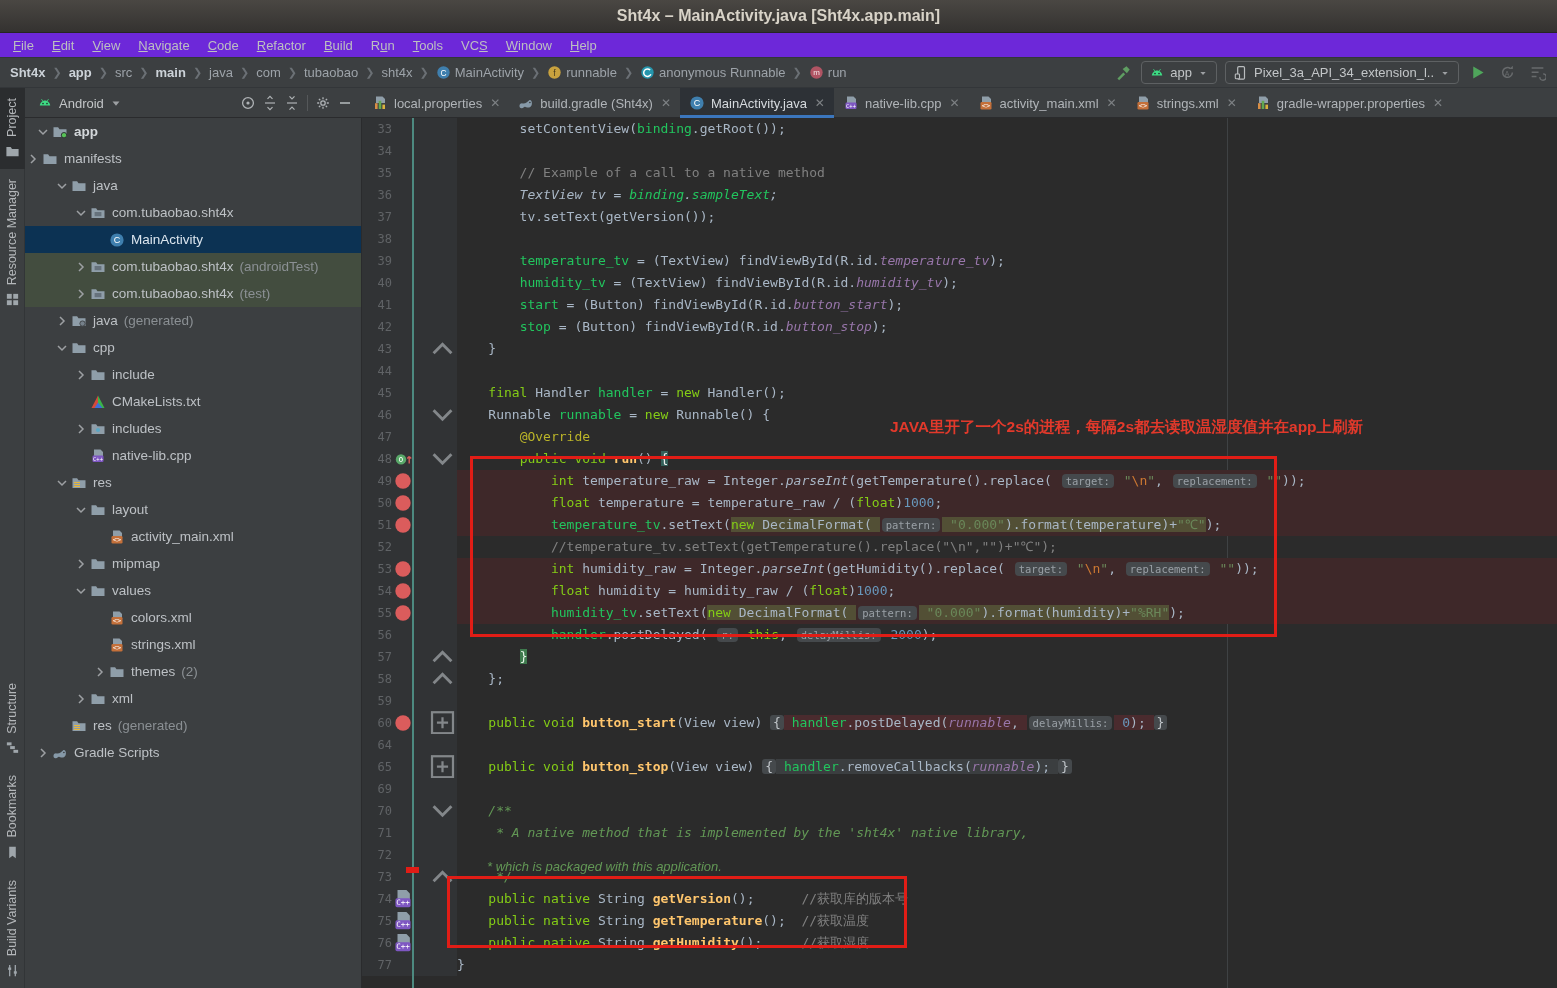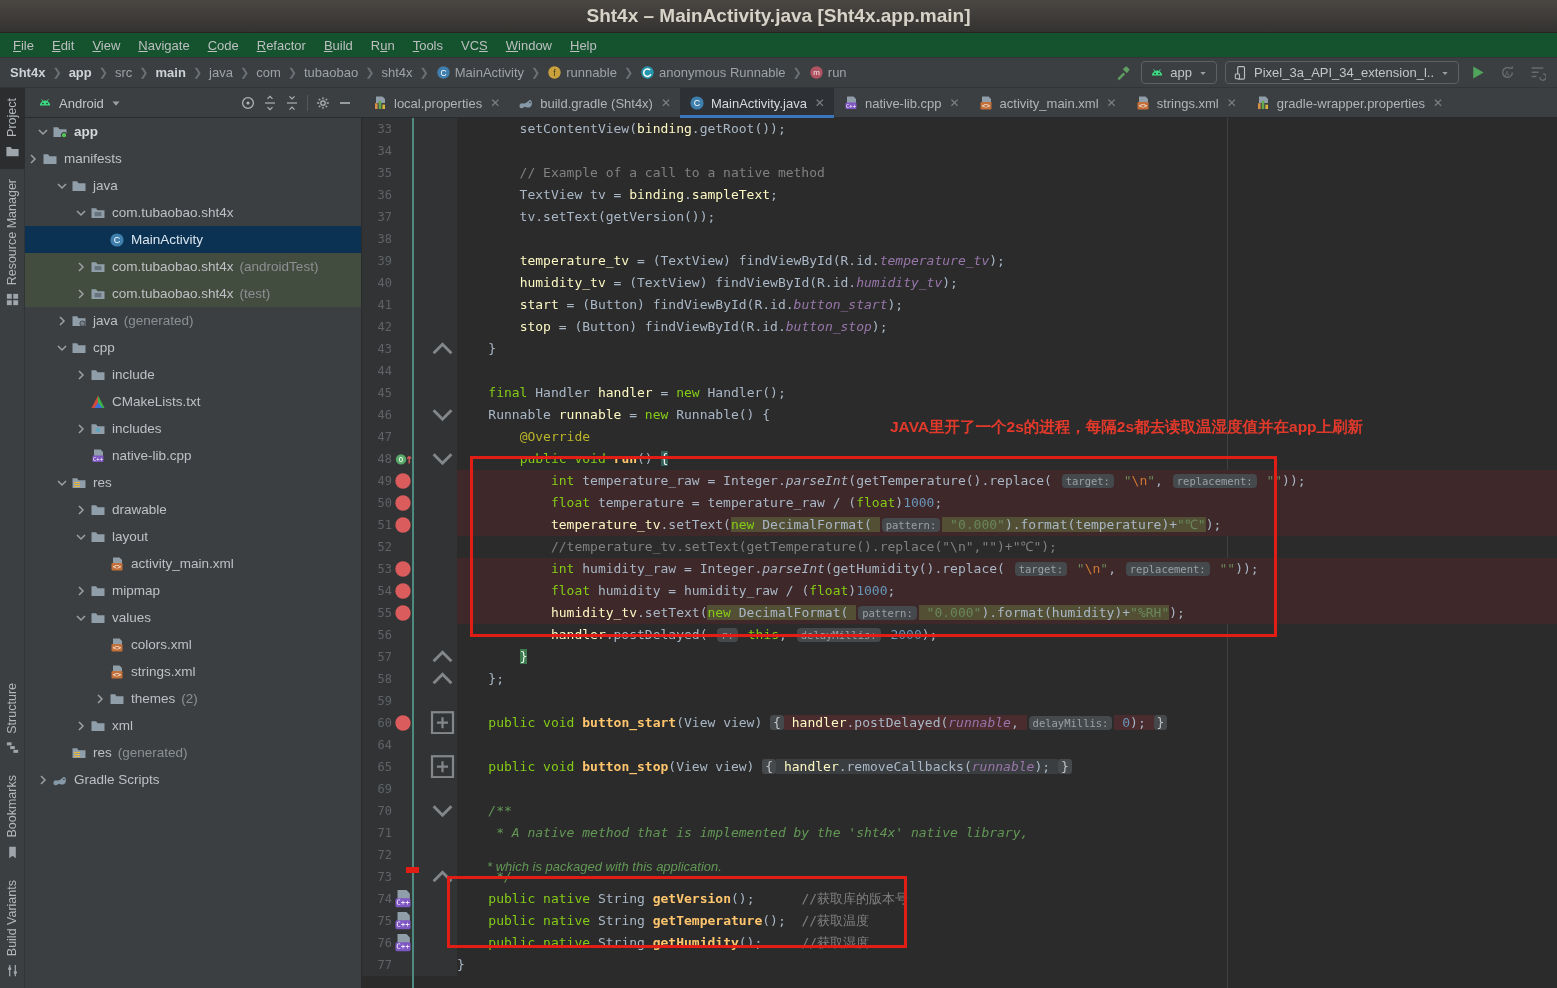--- a/index.html
+++ b/index.html
@@ -4,24 +4,24 @@
 <style>
   * { margin:0; padding:0; box-sizing:border-box; }
   html,body { width:1557px; height:988px; overflow:hidden; background:#2b2b2b;
     font-family:"Liberation Sans", sans-serif; -webkit-font-smoothing:antialiased; }
   .ic { display:inline-flex; width:16px; height:16px; flex:0 0 16px; vertical-align:middle; }
   .ic svg { width:100%; height:100%; }
 
   
   #titlebar { height:33px; background:linear-gradient(#4a4743,#343230);
     display:flex; align-items:center; justify-content:center;
-    color:#d8d3c8; font-weight:bold; font-size:19px; border-bottom:1px solid #262524; }
+    color:#d8d3c8; font-weight:bold; font-size:16px; border-bottom:1px solid #262524; }
 
   
-  #menubar { height:25px; background:#14532d; display:flex; align-items:center;
+  #menubar { height:25px; background:#6d28d9; display:flex; align-items:center;
     padding-left:4px; border-bottom:1px solid #333639; }
   .menu-item { color:#bdbfc1; font-size:13px; padding:0 9px; line-height:25px; cursor:default; }
   .menu-item u { text-decoration:underline; }
 
   
   #navbar { height:30px; background:#3c3f41; display:flex; align-items:center;
     padding:0 10px 0 10px; border-bottom:1px solid #333639; }
   #crumbs { display:flex; align-items:center; flex:1 1 auto; min-width:0; overflow:hidden; }
   .crumb { display:flex; align-items:center; color:#9da3a9; font-size:13px; white-space:nowrap; }
   .crumb.bold { color:#ccd2d8; font-weight:bold; }
@@ -76,21 +76,21 @@
   #vcs-stripe { position:absolute; left:50px; top:0; bottom:0; width:2px; background:#4d8a80; }
   #guide { position:absolute; left:865px; top:0; bottom:0; width:1px; background:#3f4244; }
   .line { display:flex; height:22px; line-height:22px; font-family:"DejaVu Sans Mono", monospace; font-size:13px; }
   .gut { width:95px; flex:0 0 95px; background:#313335; display:flex; }
   .gut .num { width:30px; text-align:right; color:#606366; font-size:12px; }
   .gut .gico { width:22px; display:flex; align-items:center; justify-content:center; }
   .gut .fold { width:43px; display:flex; align-items:center; justify-content:flex-start; padding-left:14px; }
   .src { flex:1 1 auto; white-space:pre; color:#a9b7c6; position:relative; }
   .line.rowbg .src { background:#3e2829; }
   .t-p { color:#a9b7c6; } .t-k { color:#84cc16; } .t-m { color:#ffc66d; font-weight:bold; }
-  .t-f { color:#fef9c3; } .t-fi { color:#9876aa; font-style:italic; }
+  .t-f { color:#22c55e; } .t-fi { color:#9876aa; font-style:italic; }
   .t-s { color:#6a8759; } .t-e { color:#cc7832; } .t-nm { color:#6897bb; }
   .t-c { color:#808080; } .t-d { color:#629755; font-style:italic; } .t-a { color:#bbb529; }
   .t-si { color:#a9b7c6; font-style:italic; }
   .t-hl { background:#524f35; }
   .t-fr { background:#4a2b2e; } .t-fg { background:#3b3e40; }
   .t-fb { background:#45494c; color:#c0c5c9; border-radius:3px; padding:0 3px; }
   .t-h { background:#45494c; color:#9aa0a6; font-size:10.5px; border-radius:4px; padding:1px 4px; margin:0 2px; }
   .t-bm { background:#34605a; color:#eceeee; }
   .t-be { background:#3f7a4e; color:#e4f3e6; }
   #note { position:absolute; left:528px; top:299px; color:#e2392b; font-weight:bold; font-size:15.5px;
@@ -654,33 +654,20 @@
           <g stroke="#e8b83a" stroke-width="1.1">
             <path d="M3 7.5h6M3 9.5h6M3 11.5h6"></path>
           </g>
         </svg>
       </span>
       <span>res</span>
     </div>
     <div class="trow" style="padding-left: 48px;">
       <span class="arr">
         <svg viewBox="0 0 16 16">
-          <path d="M6 4l4 4-4 4" fill="none" stroke="#9da0a3" stroke-width="1.5"></path>
-        </svg>
-      </span>
-      <span class="ic">
-        <svg viewBox="0 0 16 16">
-          <path d="M1.5 3.2h4.6L7.5 5.2h7V13h-13z" fill="#8f9ea9"></path>
-        </svg>
-      </span>
-      <span>drawable</span>
-    </div>
-    <div class="trow" style="padding-left: 48px;">
-      <span class="arr">
-        <svg viewBox="0 0 16 16">
           <path d="M4 6l4 4 4-4" fill="none" stroke="#9da0a3" stroke-width="1.5"></path>
         </svg>
       </span>
       <span class="ic">
         <svg viewBox="0 0 16 16">
           <path d="M1.5 3.2h4.6L7.5 5.2h7V13h-13z" fill="#8f9ea9"></path>
         </svg>
       </span>
       <span>layout</span>
     </div>
@@ -826,21 +813,21 @@
           <span class="fold"></span>
         </div>
         <pre class="src" style="margin: 0px; font-family: inherit;"><span class="t-c">        // Example of a call to a native method</span></pre>
       </div>
       <div class="line">
         <div class="gut">
           <span class="num">36</span>
           <span class="gico"></span>
           <span class="fold"></span>
         </div>
-        <pre class="src" style="margin: 0px; font-family: inherit;"><span class="t-p">        TextView tv = </span><span class="t-f">binding</span><span class="t-p">.</span><span class="t-f">sampleText</span><span class="t-p">;</span></pre>
+        <pre class="src" style="margin: 0px; font-family: inherit; font-style: italic;"><span class="t-p">        TextView tv = </span><span class="t-f">binding</span><span class="t-p">.</span><span class="t-f">sampleText</span><span class="t-p">;</span></pre>
       </div>
       <div class="line">
         <div class="gut">
           <span class="num">37</span>
           <span class="gico"></span>
           <span class="fold"></span>
         </div>
         <pre class="src" style="margin: 0px; font-family: inherit;"><span class="t-p">        tv.setText(getVersion());</span></pre>
       </div>
       <div class="line">

